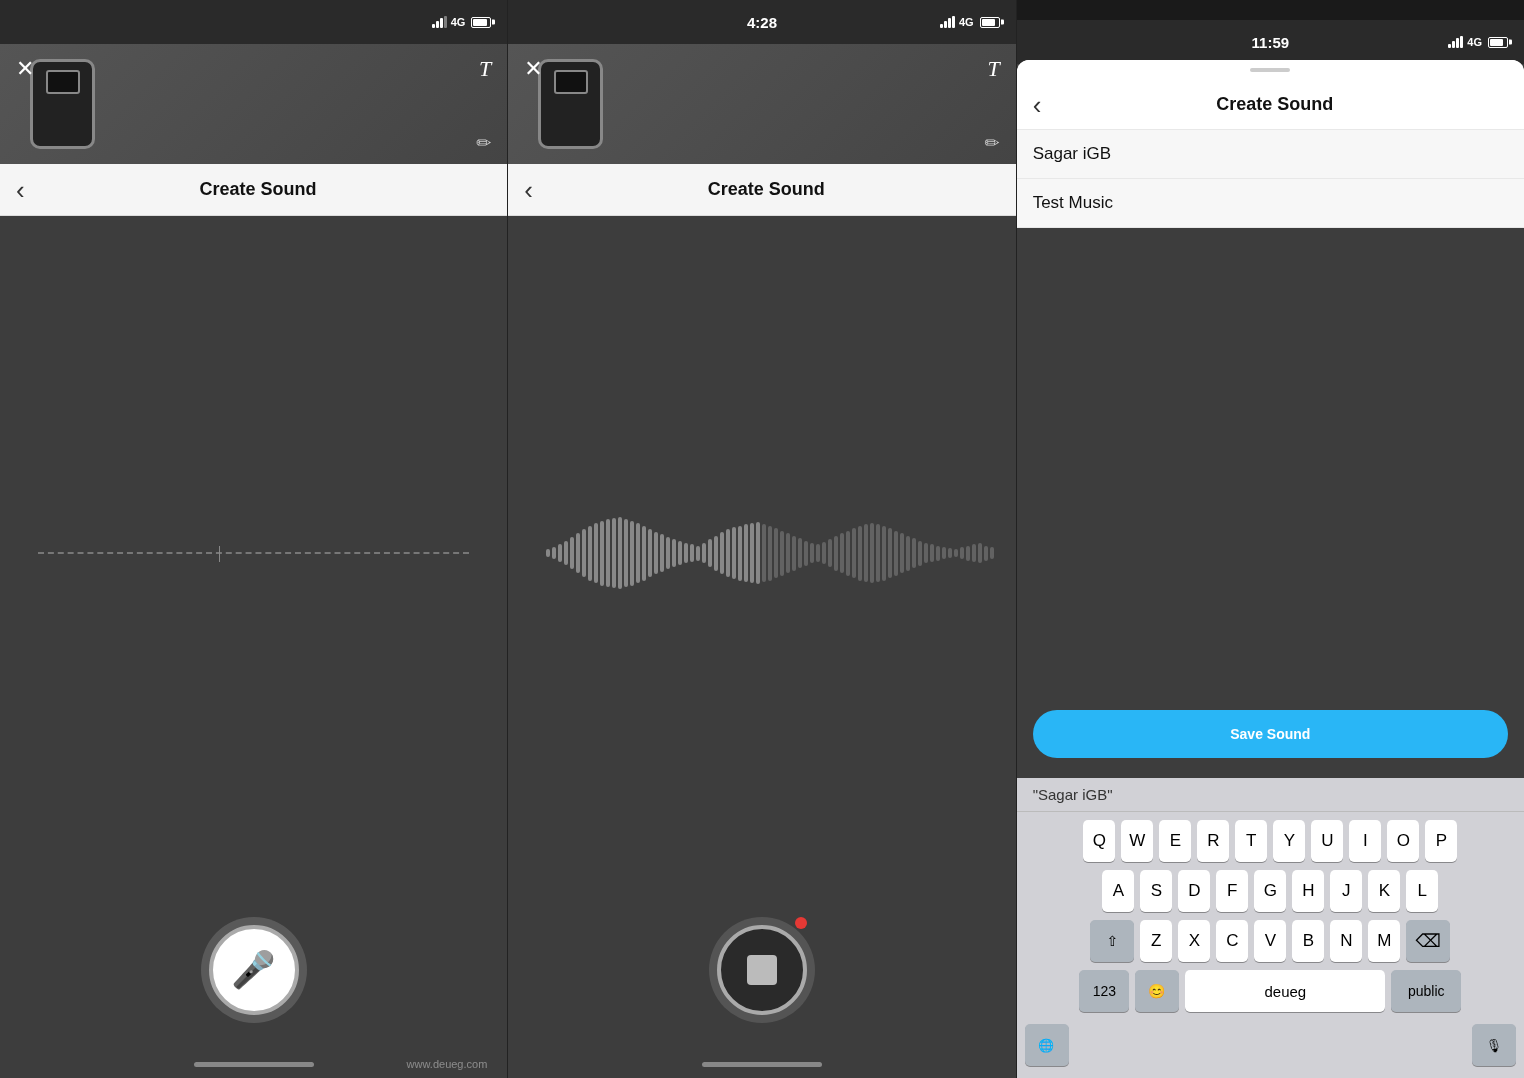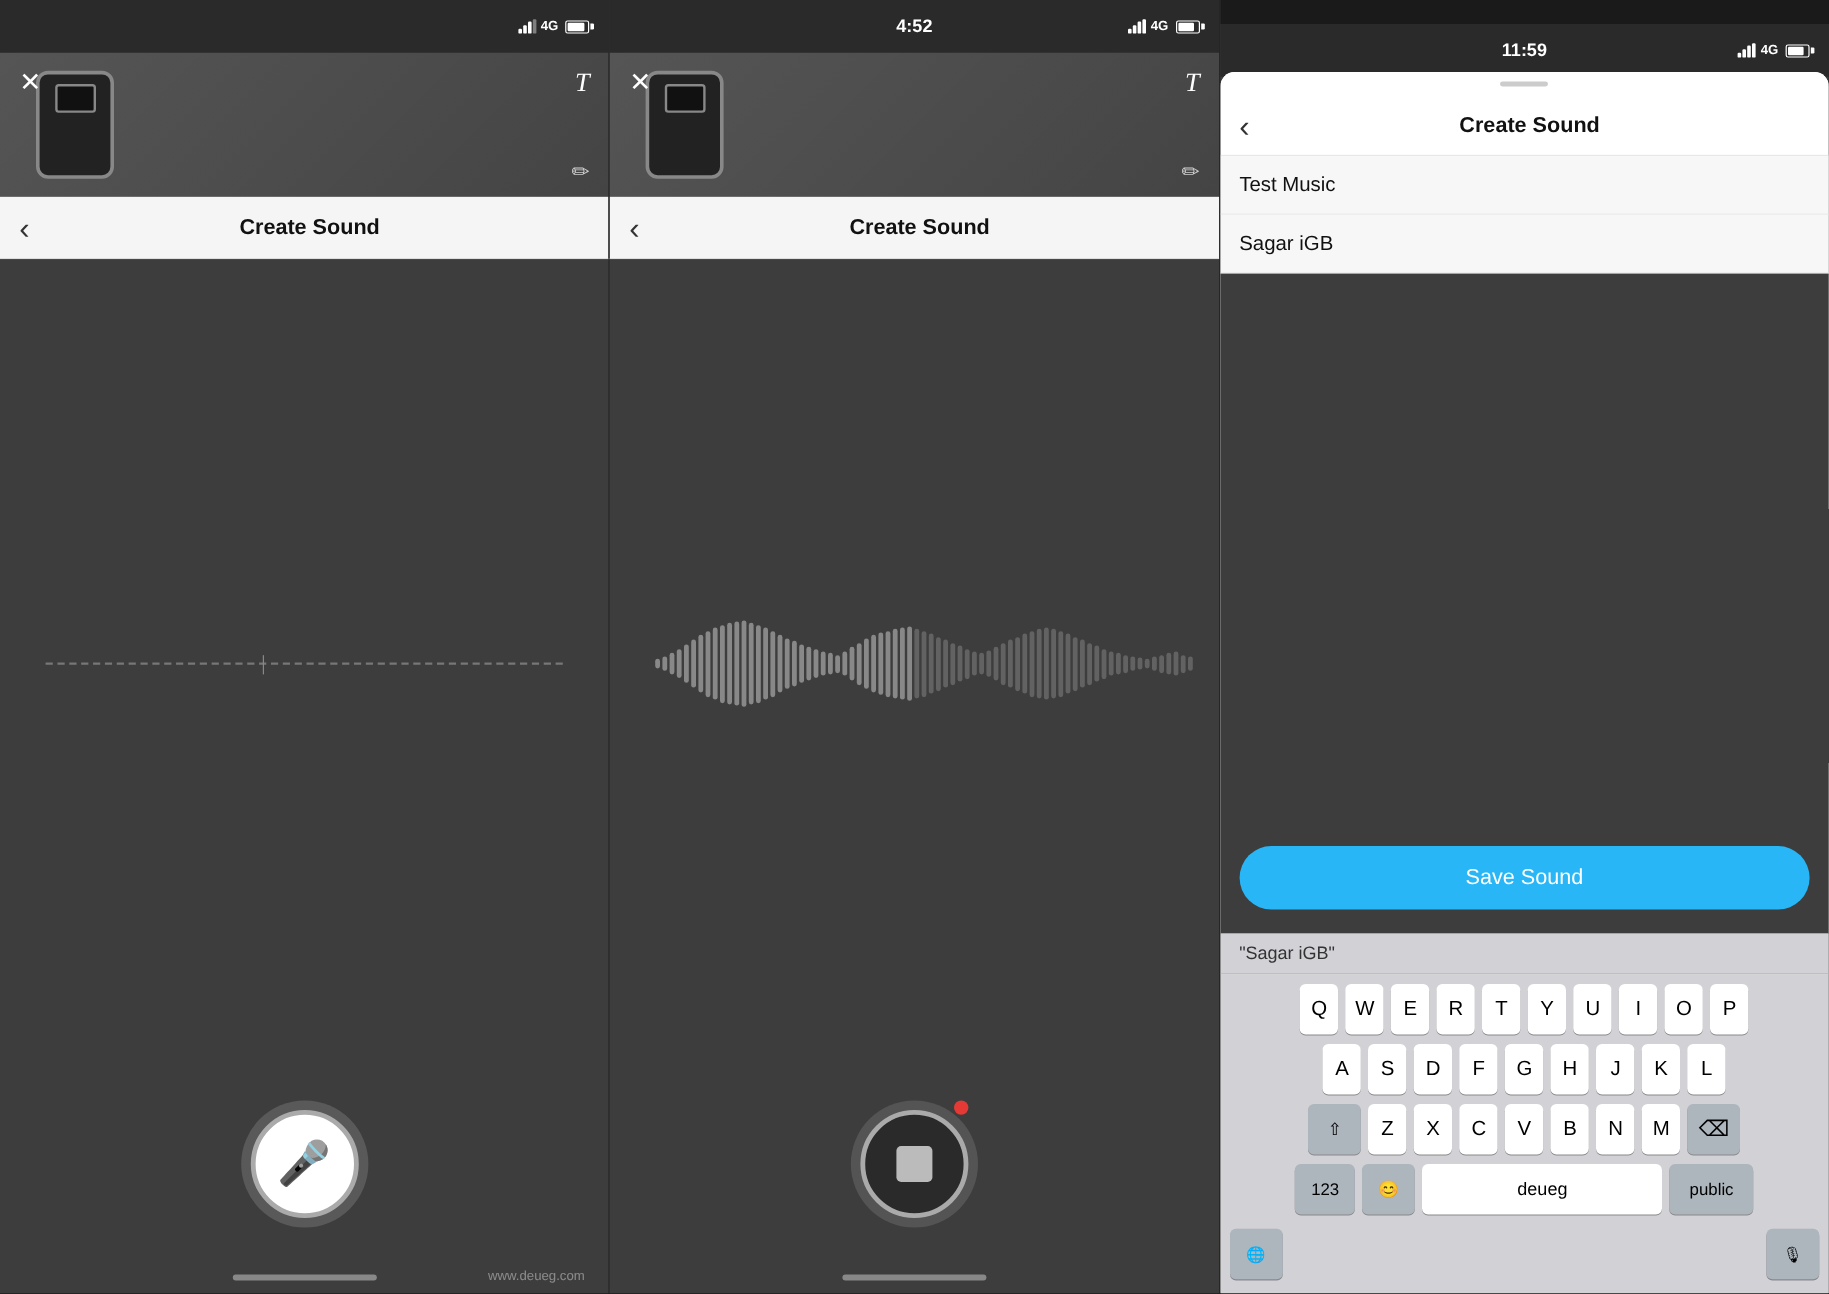--- a/index.html
+++ b/index.html
@@ -345,22 +345,22 @@
       padding: 20px 16px;
       background: #3d3d3d;
     }
     .save-btn {
       width: 100%;
       padding: 16px;
       background: #29b6f6;
       border: none;
       border-radius: 30px;
       color: #fff;
-      font-size: 18px;
-      font-weight: 400;
+      font-size: 14px;
+      font-weight: 700;
       cursor: pointer;
       display: flex;
       align-items: center;
       justify-content: center;
     }
 
     
     .keyboard-suggestion {
       background: #d1d1d6;
       padding: 8px 16px;
@@ -518,21 +518,21 @@
   <div class="home-indicator">
     <div class="home-bar"></div>
   </div>
 
   <div class="watermark">www.deueg.com</div>
 </div>
 
 <div class="phone-panel">
 
   <div class="status-bar">
-    <div class="time">4:52</div>
+    <div class="time">4:28</div>
     <div class="signals">
       <div class="signal-bars">
         <div class="signal-bar" style="height:4px"></div>
         <div class="signal-bar" style="height:7px"></div>
         <div class="signal-bar" style="height:10px"></div>
         <div class="signal-bar" style="height:12px"></div>
       </div>
       <span style="font-size:11px">4G</span>
       <div class="battery-icon">
           <div class="battery-fill"></div>
@@ -674,24 +674,24 @@
       <div class="sheet-handle-bar"></div>
     </div>
 
     <div class="sheet-nav">
       <span style="font-size:26px;color:#333;cursor:pointer;line-height:1;">‹</span>
       <span class="sheet-title">Create Sound</span>
     </div>
 
     <div class="input-section">
       <div class="input-field">
+        <input type="text" value="Sagar iGB" style="">
+      </div>
+      <div class="input-field">
         <input type="text" value="Test Music" style="">
-      </div>
-      <div class="input-field">
-        <input type="text" value="Sagar iGB" style="">
       </div>
     </div>
 
 
     <div style="background:#3d3d3d; flex:1; min-height:60px; display:flex; align-items:center; justify-content:center;">
     </div>
 
     <div class="save-btn-container">
       <button class="save-btn">Save Sound</button>
     </div>

